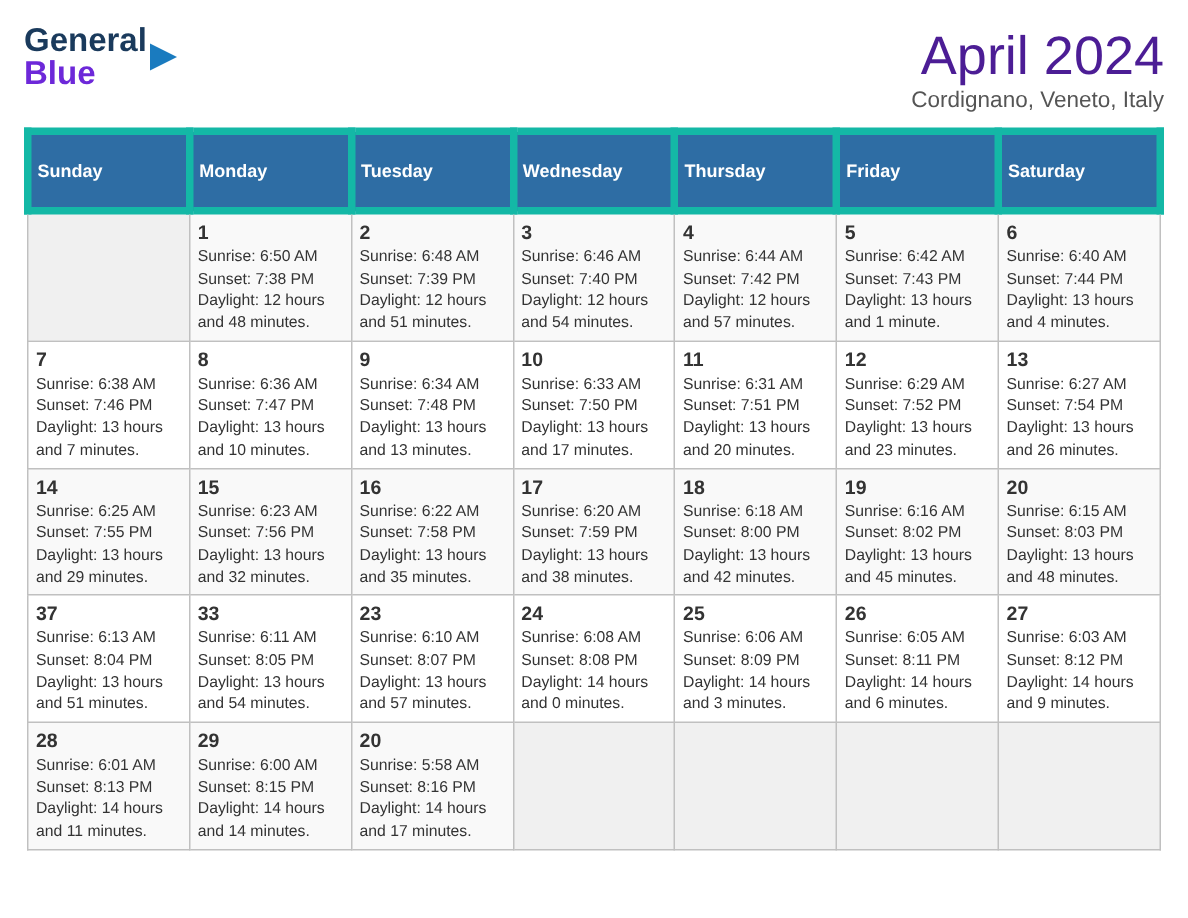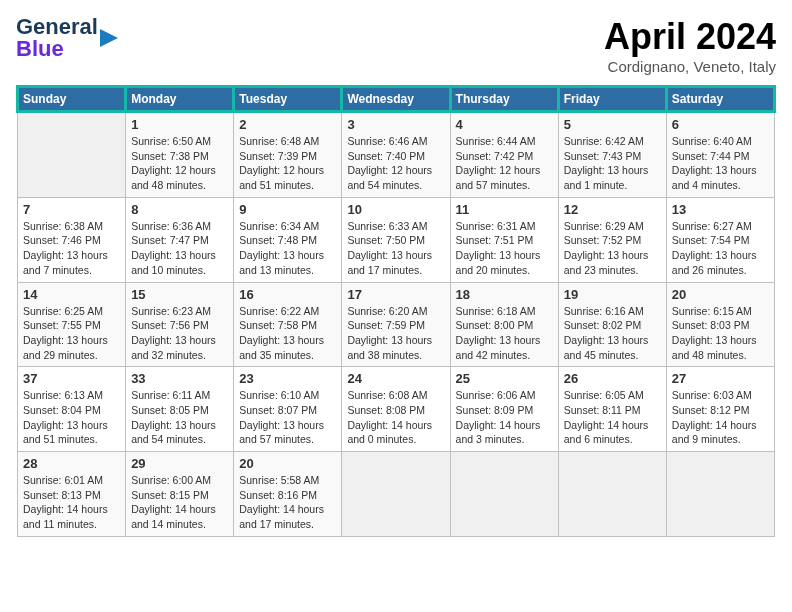--- a/index.html
+++ b/index.html
@@ -19,40 +19,40 @@
     .logo {
       display: flex;
       flex-direction: column;
       align-items: flex-start;
     }
     .title-section {
       text-align: right;
     }
     .month-title {
       font-size: 36px;
-      font-weight: bold;
-      color: #000000;
+      font-weight: normal;
+      color: #4c1d95;
     }
     .location-title {
       font-size: 15px;
       color: #555;
     }
     table {
       width: 100%;
       border-collapse: collapse;
       font-size: 11px;
     }
     thead tr th {
       background-color: #2e6da4;
       color: #fff;
-      padding: 4px 4px;
+      padding: 17px 4px;
       text-align: left;
       font-size: 12px;
       font-weight: bold;
-      border: 3px solid #14b8a6;
+      border: 5px solid #14b8a6;
     }
     tbody tr td {
       border: 1px solid #c0c0c0;
       vertical-align: top;
       padding: 4px 5px;
       height: 80px;
       width: 14.28%;
     }
     .day-number {
       font-weight: bold;

